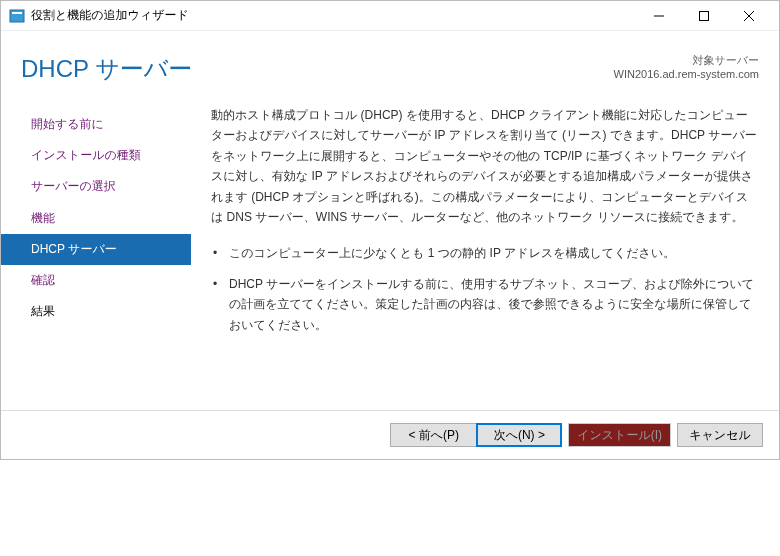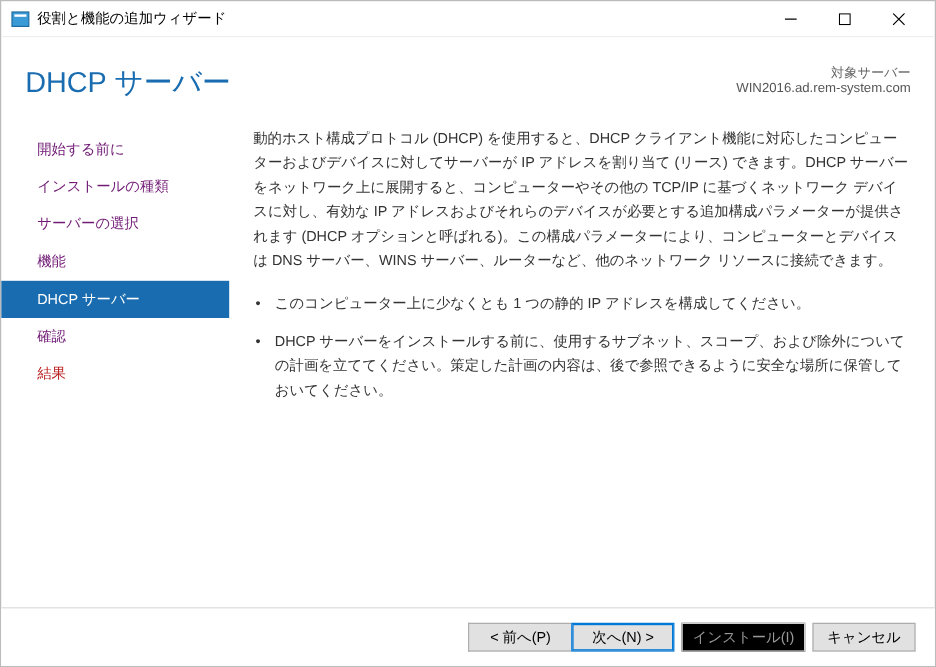--- a/index.html
+++ b/index.html
@@ -1,41 +1,41 @@
 <!DOCTYPE html>
 <html><head>
 <meta charset="utf-8">
 <style>
   * { margin: 0; padding: 0; box-sizing: border-box; }
   html, body { width: 780px; height: 556px; font-family: "Yu Gothic UI", "Meiryo", sans-serif; font-size: 12px; background: #fff; color: #333; }
-  .window { width: 780px; height: 556px; display: flex; flex-direction: column; border: 1px solid #bbb; }
+  .window { width: 780px; height: 460px; display: flex; flex-direction: column; border: 1px solid #bbb; }
   .titlebar { height: 30px; display: flex; align-items: center; padding: 0 8px; border-bottom: 1px solid #eee; }
   .titlebar .icon { width: 16px; height: 16px; margin-right: 6px; display: inline-flex; align-items: center; justify-content: center; }
   .titlebar .title { flex: 1; font-size: 12px; color: #000; }
   .win-controls { display: flex; gap: 0; }
   .win-btn { width: 45px; height: 28px; display: flex; align-items: center; justify-content: center; font-size: 14px; color: #000; background: transparent; border: none; cursor: pointer; }
   .header { display: flex; padding: 22px 20px 10px 20px; align-items: flex-start; justify-content: space-between; }
   .page-title { font-size: 24px; color: #196cb0; font-weight: 400; }
   .target-box { text-align: right; font-size: 11px; color: #666; }
   .target-box .label { display: block; }
   .target-box .server { display: block; color: #555; }
   .main { flex: 1; display: flex; overflow: hidden; padding: 6px 0 0 0; }
   .sidebar { width: 190px; padding: 8px 0; }
-  .sidebar-item { padding: 6px 16px 6px 30px; font-size: 12px; color: #b91c1c; cursor: default; line-height: 1.6; }
+  .sidebar-item { padding: 6px 16px 6px 30px; font-size: 12px; color: #000000; cursor: default; line-height: 1.6; }
   .sidebar-item.enabled { color: #701a75; cursor: pointer; }
   .sidebar-item.active { background: #196cb0; color: #fff; }
   .content { flex: 1; padding: 4px 20px 10px 20px; font-size: 12px; line-height: 1.7; color: #333; }
   .content .desc { margin-bottom: 16px; }
   .content .note-title { margin-bottom: 10px; }
   .content ul { list-style: none; padding-left: 14px; }
   .content ul li { position: relative; margin-bottom: 10px; padding-left: 4px; }
   .content ul li::before { content: "•"; position: absolute; left: -12px; color: #333; }
   .footer { border-top: 1px solid #ddd; padding: 12px 16px; display: flex; justify-content: flex-end; gap: 6px; background: #fff; }
   .btn { min-width: 86px; height: 24px; font-size: 12px; border: 1px solid #adadad; background: #e1e1e1; color: #000; cursor: pointer; padding: 0 8px; }
-  .btn:disabled { color: #999; background: #000000; border-color: #ccc; cursor: default; }
+  .btn:disabled { color: #999; background: #7f1d1d; border-color: #ccc; cursor: default; }
   .btn-group { display: flex; }
   .btn-group .btn:first-child { border-right: none; }
   .btn.default { border: 1px solid #0078d7; outline: 1px solid #0078d7; outline-offset: -2px; }
 </style>
 </head>
 <body>
 
 <div class="window">
   <div class="titlebar">
     <span class="icon">

